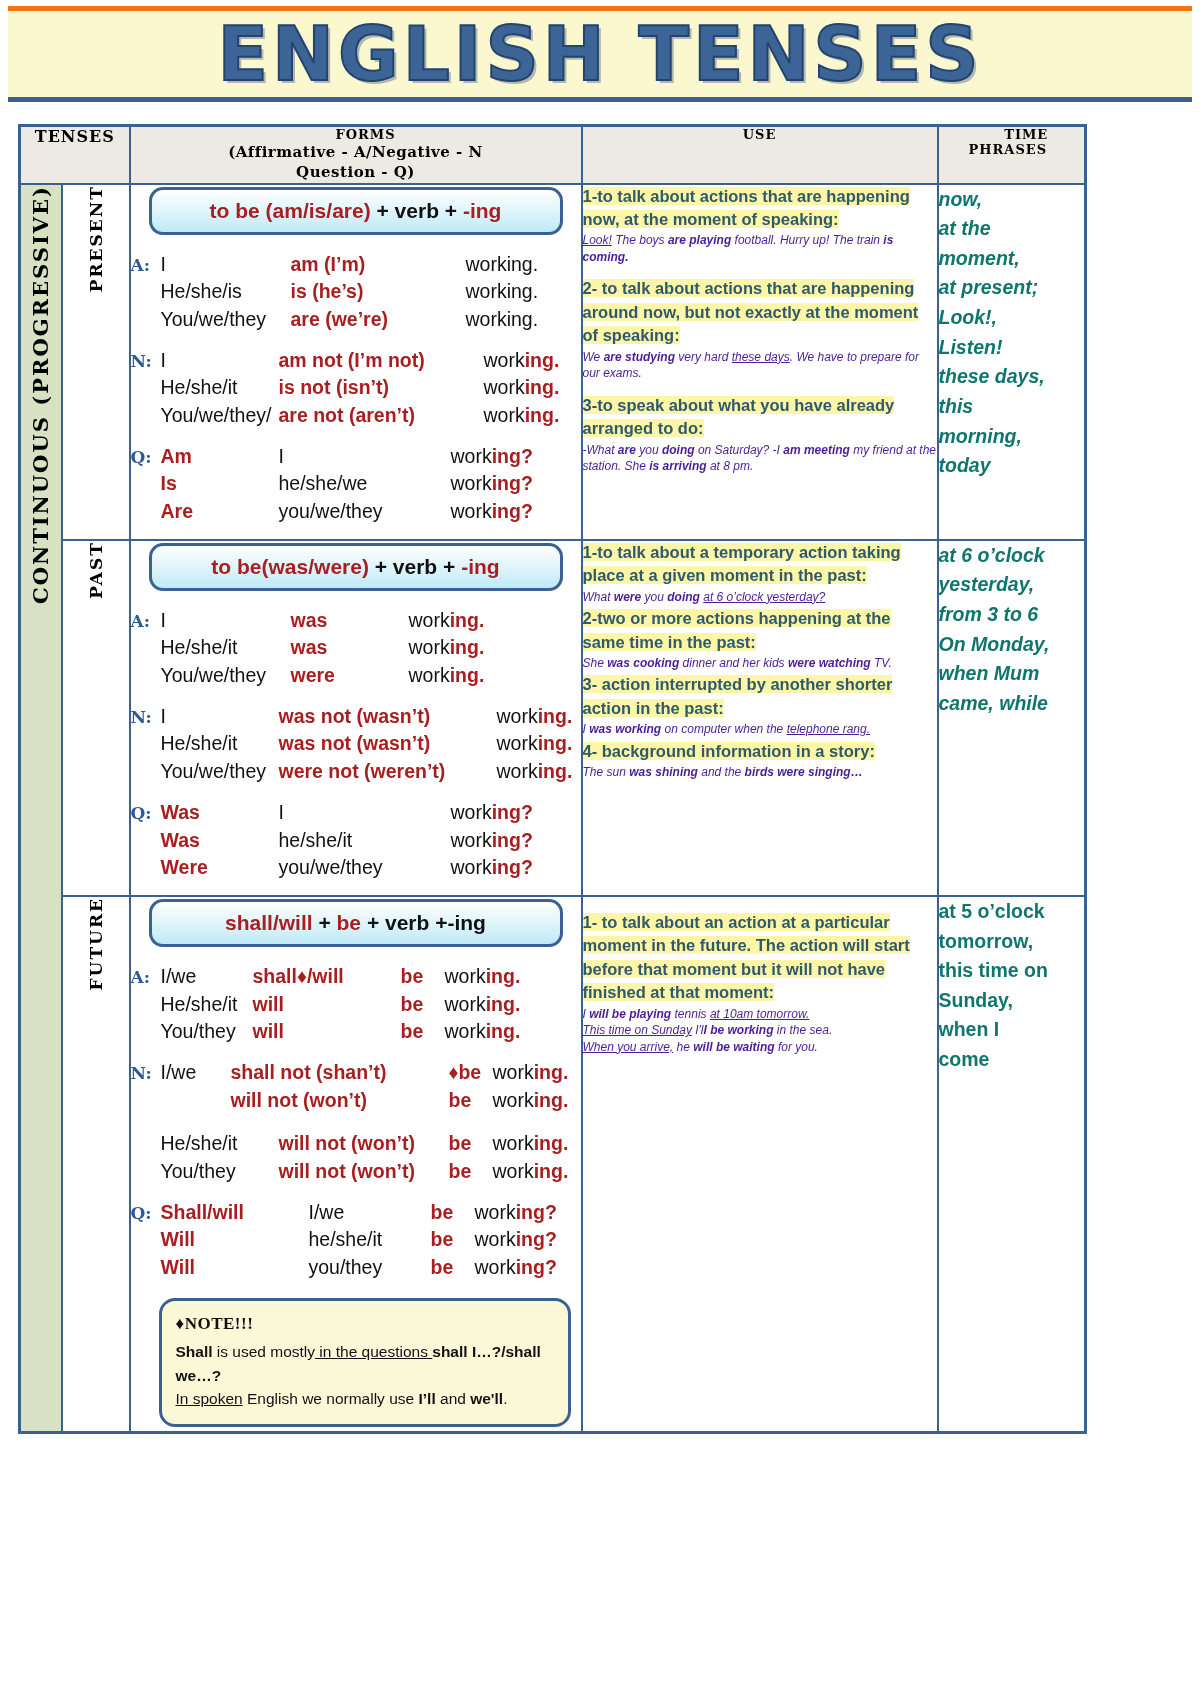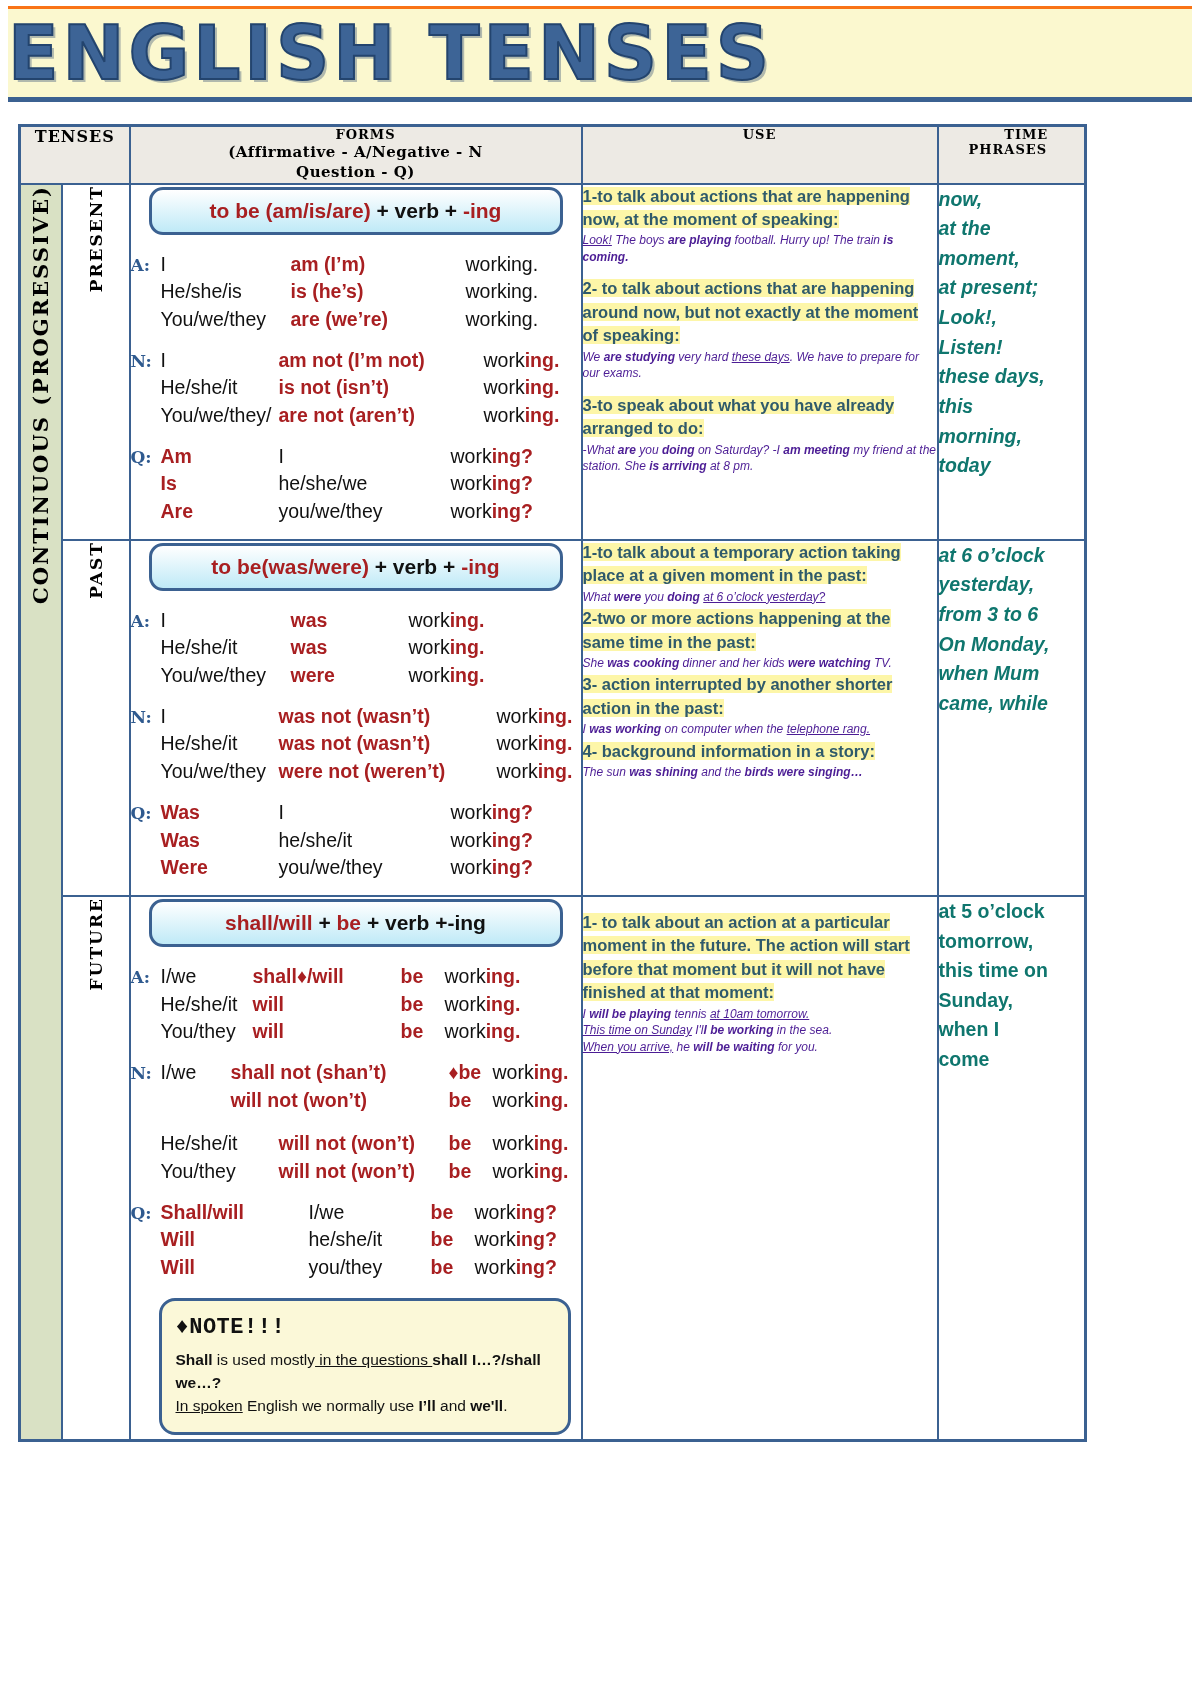--- a/index.html
+++ b/index.html
@@ -8,24 +8,24 @@
     width:1200px; height:1697px;
     background:#ffffff;
     font-family:"Liberation Sans", sans-serif;
     position:relative;
   }
 
   
   .banner-wrap { padding: 6px 8px 0 8px; }
   .banner {
     background:#fbf8cf;
-    border-top:3px solid #f97316;
+    border-top:5px solid #f97316;
     border-bottom:5px solid #3b6191;
     height:96px;
-    display:flex; align-items:center; justify-content:flex-start;
+    display:flex; align-items:center; justify-content:center;
   }
   .banner-title {
     font-family:"DejaVu Sans", sans-serif;
     font-weight:bold;
     font-size:74px;
     letter-spacing:4px;
     color:#3d6496;
     -webkit-text-stroke: 2px #23446e;
     text-shadow: 3px 3px 0 rgba(40,70,110,.35);
     line-height:1;
@@ -164,23 +164,23 @@
     margin:16px 10px 4px 28px;
     border:3px solid #3b6191;
     border-radius:16px;
     background:#fbf8d8;
     padding:10px 14px 14px 14px;
     font-size:15.5px;
     line-height:1.5;
     color:#111;
   }
   .note-title {
-    font-family:Liberation Mono, monospace;
-    font-weight:bold;
-    font-size:22px;
+    font-family:Liberation Serif, serif;
+    font-weight:bold;
+    font-size:17px;
     letter-spacing:.5px;
     margin-bottom:4px;
   }
   .note b { font-weight:bold; }
   .u { text-decoration:underline; }
 
   
   .use-cell { padding:8px 10px 10px 8px; background:#fff;margin-top:40px; }
   .use-head {
     display:inline;

